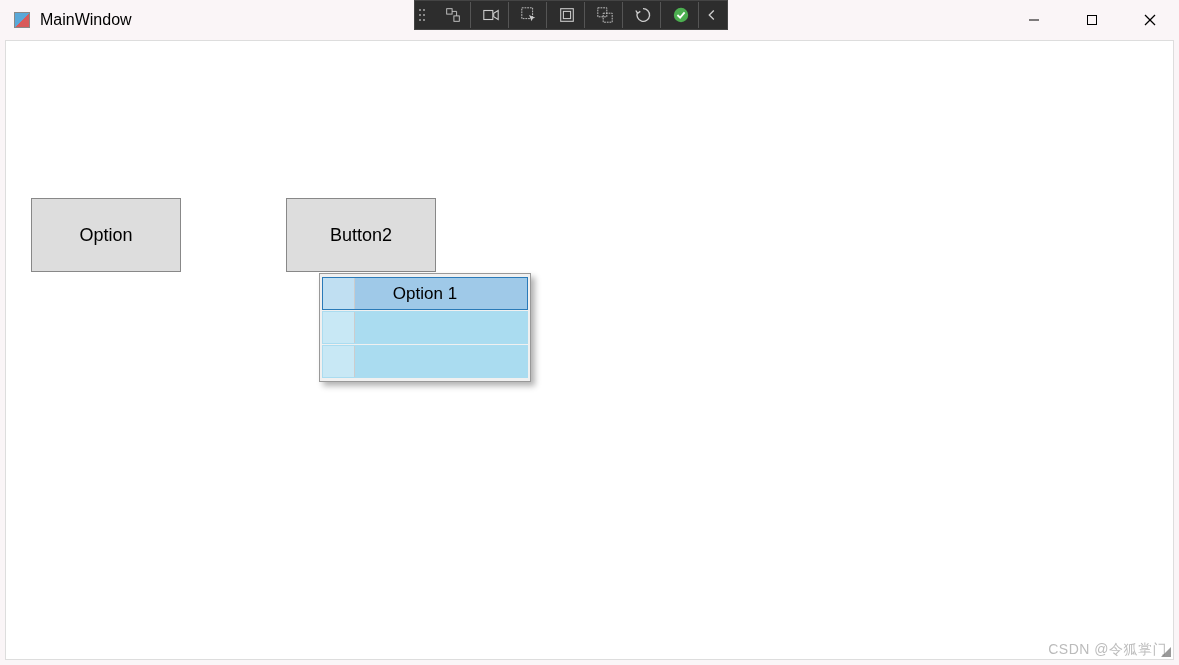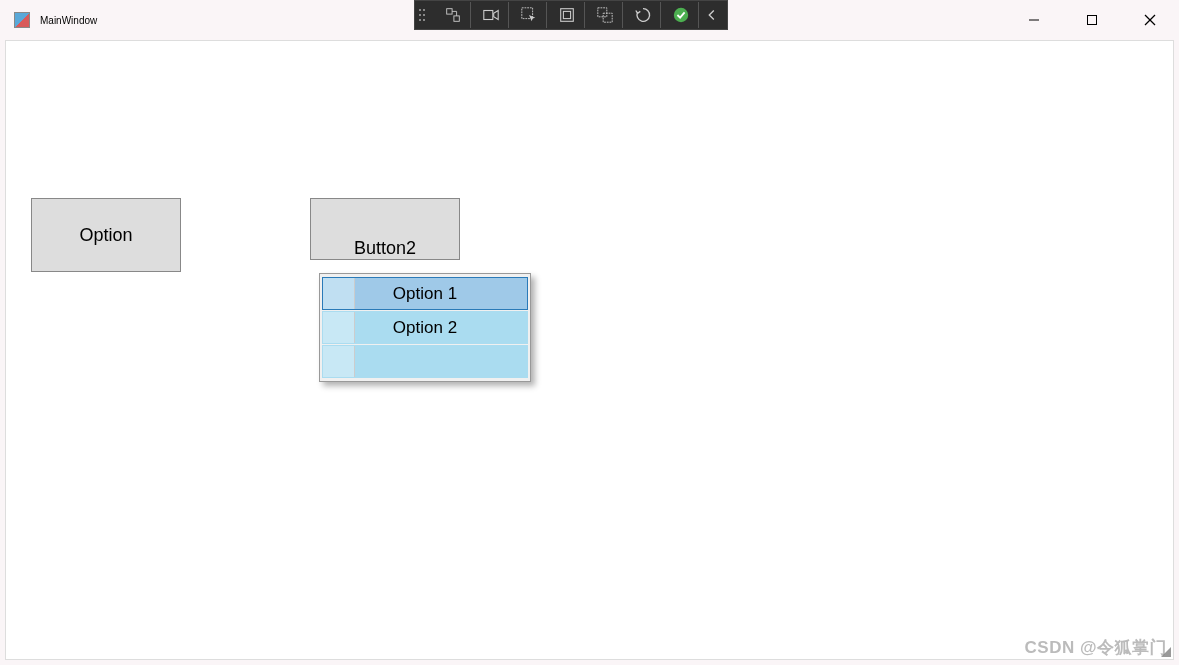--- a/index.html
+++ b/index.html
@@ -30,21 +30,21 @@
     .titlebar-icon {
       margin-left: 14px;
       width: 16px;
       height: 16px;
       border: 1px solid #888;
       background: linear-gradient(135deg, #5aa8d8 50%, #d85a5a 50%);
     }
     
     .titlebar-title {
       margin-left: 10px;
-      font-size: 10px;
+      font-size: 16px;
       color: #000;
     }
     
     .debug-toolbar {
       position: absolute;
       top: 0;
       left: 414px;
       height: 30px;
       background: #2d2d2d;
       display: flex;
@@ -138,25 +138,24 @@
     }
     
     .button1 {
       left: 25px;
       top: 157px;
       width: 150px;
       height: 74px;
     }
     
     .button2 {
-      left: 304px;
+      left: 280px;
       top: 157px;
       width: 150px;
-      height: 62px;
-      align-items: flex-end;
+      height: 74px;
     }
     
     .context-menu {
       position: absolute;
       left: 313px;
       top: 232px;
       width: 212px;
       background: #f0f0f0;
       border: 1px solid #999;
       box-shadow: 4px 4px 6px rgba(0,0,0,0.3);
@@ -193,24 +192,23 @@
       text-align: center;
       font-size: 17px;
       color: #000;
       padding-right: 32px;
     }
     
     .watermark {
       position: absolute;
       right: 12px;
       bottom: 6px;
-      font-size: 17px;
+      font-size: 14px;
       color: rgba(120,120,120,0.5);
       letter-spacing: 0.5px;
-      font-weight: bold;
     }
     
     .resize-grip {
       position: absolute;
       right: 2px;
       bottom: 2px;
       width: 0;
       height: 0;
       border-left: 10px solid transparent;
       border-bottom: 10px solid #999;
@@ -308,21 +306,20 @@
     <span>Button2</span>
   </div>
 
   <div class="context-menu">
     <div class="menu-item highlighted">
       <div class="menu-icon-col"></div>
       <div class="menu-label">Option 1</div>
     </div>
     <div class="menu-item">
       <div class="menu-icon-col"></div>
-      <div class="menu-label">Option 2</div>
     </div>
     <div class="menu-item">
       <div class="menu-icon-col"></div>
     </div>
   </div>
 
   <div class="resize-grip"></div>
 </div>
 
 <div class="watermark">CSDN @令狐掌门</div>

